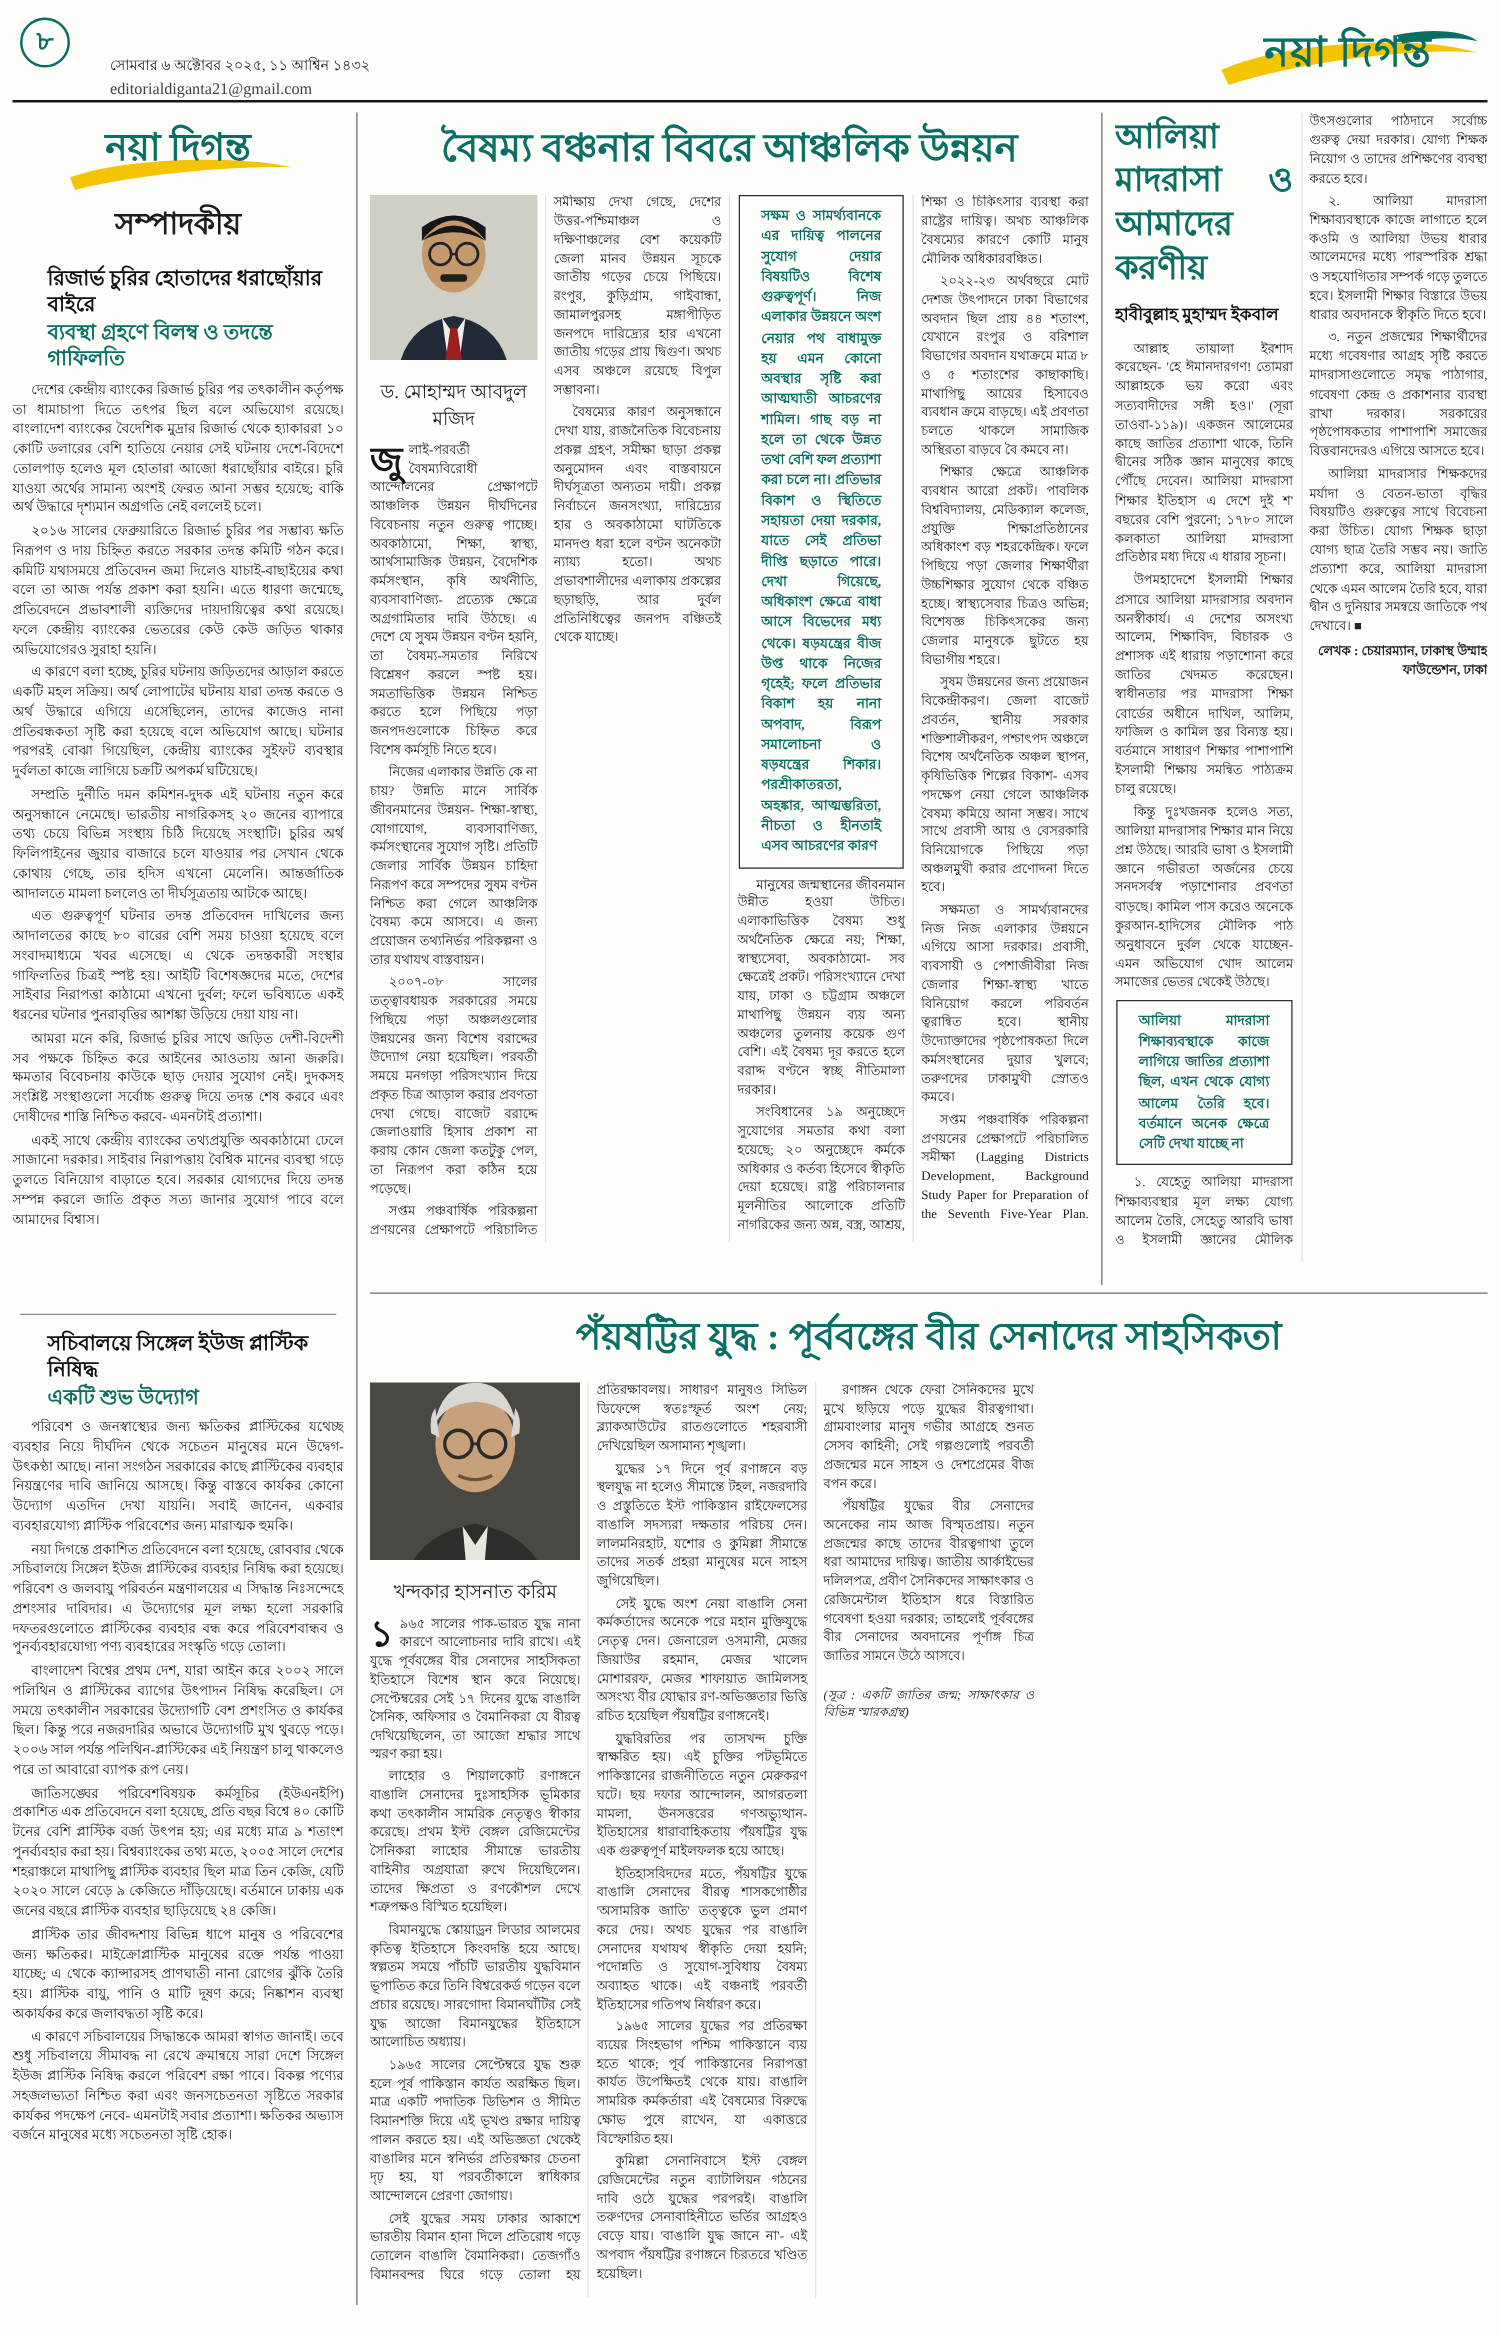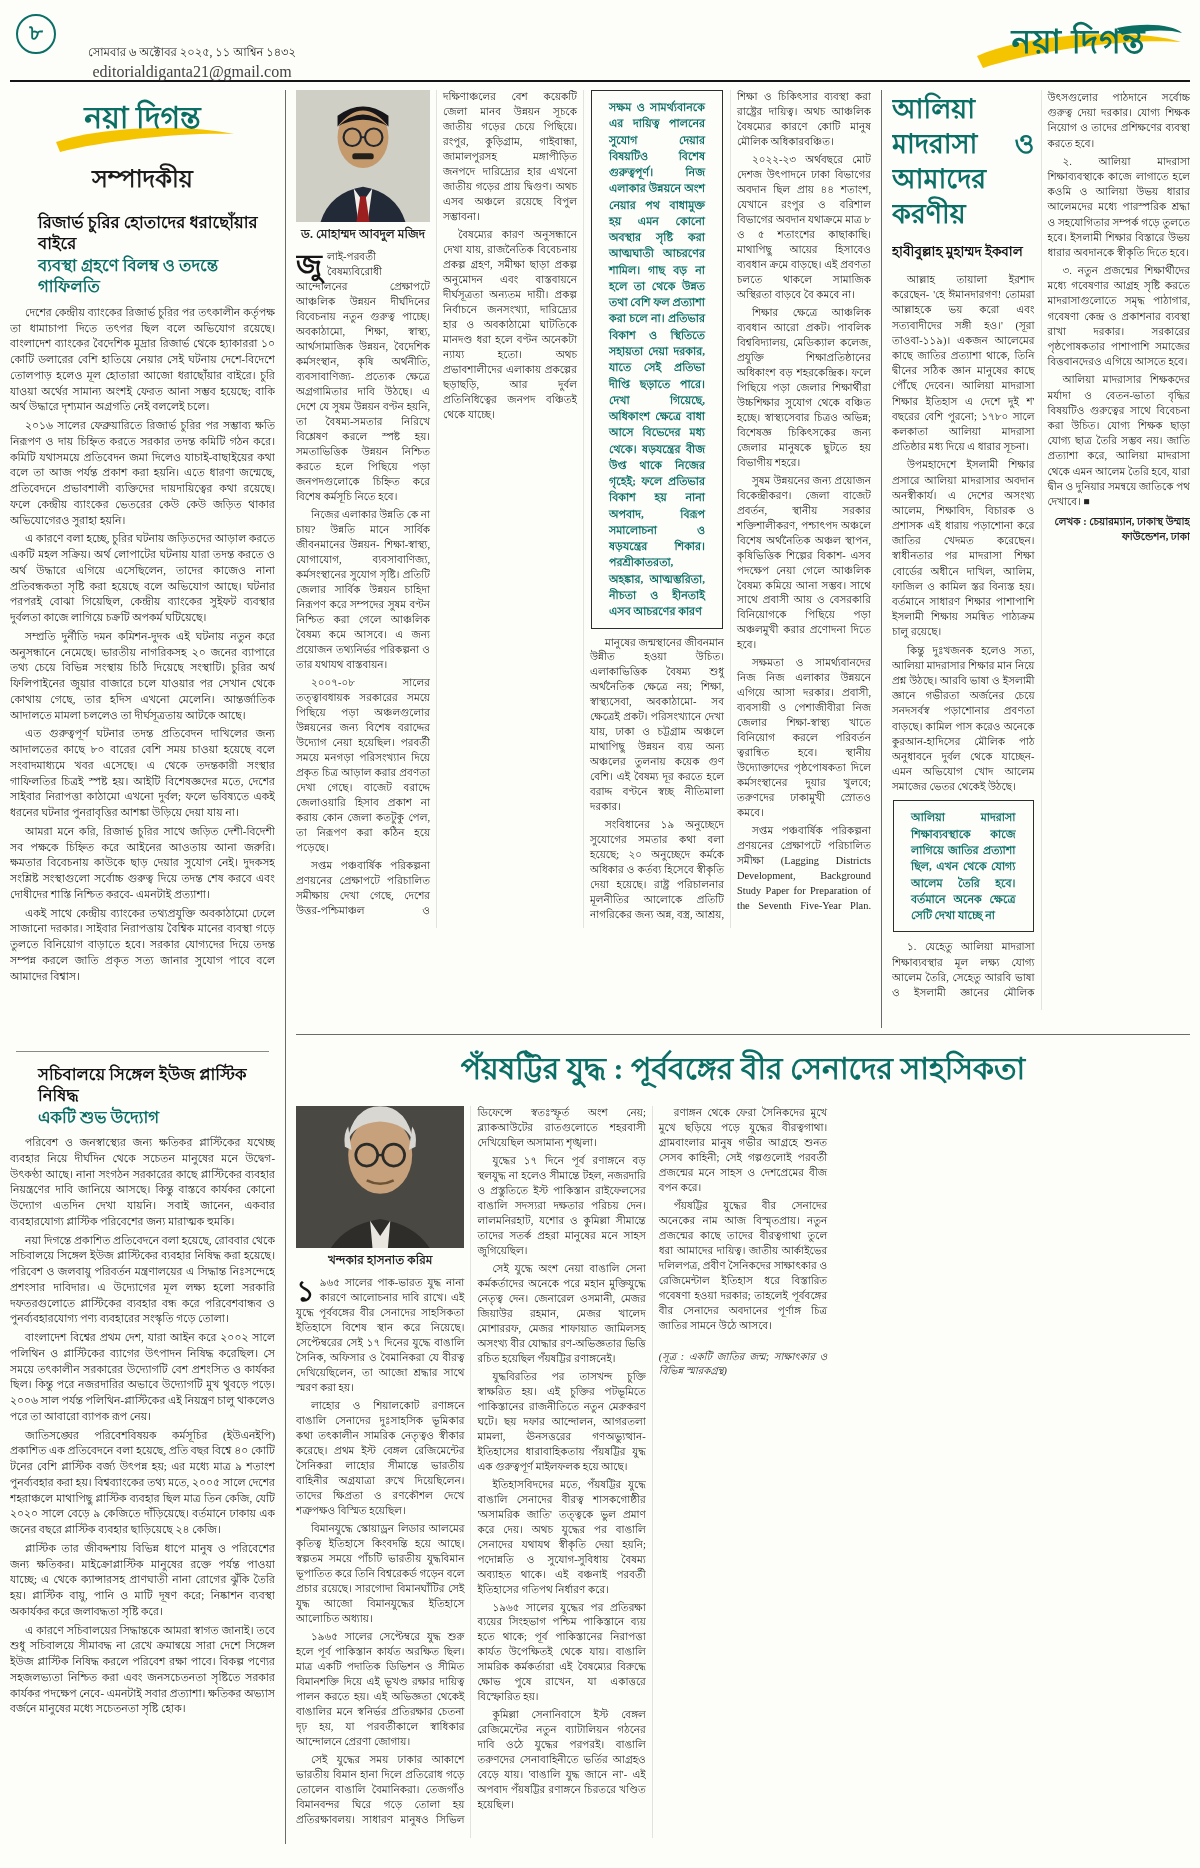--- a/index.html
+++ b/index.html
@@ -7,21 +7,21 @@
   body { font-family: "Liberation Serif", serif; color:#1b1b1b; }
   .page { width:1200px; height:1868px; margin:0 auto; background:#fdfdfa; overflow:hidden; position:relative; }
 
   
   .topbar { display:flex; align-items:flex-start; padding:10px 14px 2px 16px; height:80px; }
   .page-circle { width:40px; height:40px; border:2px solid #0b6f66; border-radius:50%;
                  display:flex; align-items:center; justify-content:center;
                  font-size:21px; font-weight:bold; color:#0b6f66; margin-top:4px; }
   .date-block { margin-left:32px; margin-top:34px; }
   .dateline { font-size:11.5px; color:#222; }
-  .email { font-size:16px; color:#444;text-align:center; }
+  .email { font-size:13px; color:#444; }
   .masthead { margin-left:auto; position:relative; width:215px; height:66px; }
   .masthead svg { position:absolute; left:0; top:8px; width:215px; height:56px; }
   .masthead-text { position:absolute; left:0; top:6px; width:100%; text-align:center;
                    font-size:33px; font-weight:bold; color:#0a6e62; letter-spacing:1px; }
   .top-rule { border-top:2px solid #151515; margin:0 10px; }
 
   
   .main-grid { display:flex; padding:8px 10px 8px 10px; height:1770px; }
   .left-col { width:276px; flex:none; padding-right:10px; border-right:1px solid #6b6b6b; }
   .right-zone { flex:1; padding-left:10px; display:flex; flex-direction:column; }
@@ -45,21 +45,21 @@
   .para.first { text-indent:0; }
   .dropcap { float:left; font-size:29px; line-height:0.95; font-weight:bold; padding:2px 5px 0 0; color:#151515; }
 
   
   .lead-headline { text-align:center; font-size:31px; font-weight:bold; color:#0b6f66; margin:4px 0 10px; }
   .lead-body { columns:4; column-gap:13px; column-rule:1px solid #e2e2de; column-fill:auto;
                height:838px; overflow:hidden; font-size:10.4px; line-height:1.44; text-align:justify; color:#232323; }
   .byline { break-inside:avoid; margin-bottom:7px; }
   .photo { width:100%; height:132px; background:#d8d6ce; overflow:hidden; }
   .photo svg { width:100%; height:100%; display:block; }
-  .byline-name { text-align:center; font-weight:bold; font-size:12px; margin-top:4px; }
+  .byline-name { text-align:center; font-weight:normal; font-size:15px; margin-top:16px; }
   .quotebox { border:1px solid #2d2d2d; padding:8px 17px; margin:6px 1px 7px; break-inside:avoid;
               color:#0b6f66; font-weight:bold; font-size:11px; line-height:1.48; text-align:justify; }
   .credit { text-align:right; font-weight:bold; margin-top:5px; text-indent:0; }
 
   
   .op-body { columns:2; column-gap:13px; column-rule:1px solid #e2e2de; column-fill:auto;
              height:920px; overflow:hidden; font-size:10.4px; line-height:1.46; text-align:justify; color:#232323; }
   .op-headline { font-size:27px; line-height:1.3; font-weight:bold; color:#0b6f66; margin:2px 0 10px; break-inside:avoid; }
   .op-author { font-weight:bold; font-size:13.5px; margin:0 0 10px; color:#111; }
 
@@ -134,20 +134,21 @@
             <p class="para">এ কারণে সচিবালয়ের সিদ্ধান্তকে আমরা স্বাগত জানাই। তবে শুধু সচিবালয়ে সীমাবদ্ধ না রেখে ক্রমান্বয়ে সারা দেশে সিঙ্গেল ইউজ প্লাস্টিক নিষিদ্ধ করলে পরিবেশ রক্ষা পাবে। বিকল্প পণ্যের সহজলভ্যতা নিশ্চিত করা এবং জনসচেতনতা সৃষ্টিতে সরকার কার্যকর পদক্ষেপ নেবে- এমনটাই সবার প্রত্যাশা। ক্ষতিকর অভ্যাস বর্জনে মানুষের মধ্যে সচেতনতা সৃষ্টি হোক।</p>
           </div>
       </article>
     </aside>
 
     <div class="right-zone">
 
       <div class="top-zone">
 
         <section class="lead">
+          <h1 class="lead-headline">বৈষম্য বঞ্চনার বিবরে আঞ্চলিক উন্নয়ন</h1>
           <div class="lead-body">
             <div class="byline">
               <div class="photo">
                 <svg viewBox="0 0 100 120" preserveAspectRatio="xMidYMid slice" aria-hidden="true">
                   <rect width="100" height="120" fill="#d6d4cb"></rect>
                   <rect width="100" height="120" fill="#c9c7bd" opacity="0.4"></rect>
                   <path d="M16 120 Q 20 88 50 83 Q 80 88 84 120 Z" fill="#222a38"></path>
                   <path d="M43 84 L50 94 L57 84 L52 120 L48 120 Z" fill="#f0efea"></path>
                   <path d="M48 90 L52 90 L55 110 L50 118 L45 110 Z" fill="#9c1f1f"></path>
                   <ellipse cx="50" cy="46" rx="19" ry="23" fill="#c49a6c"></ellipse>

